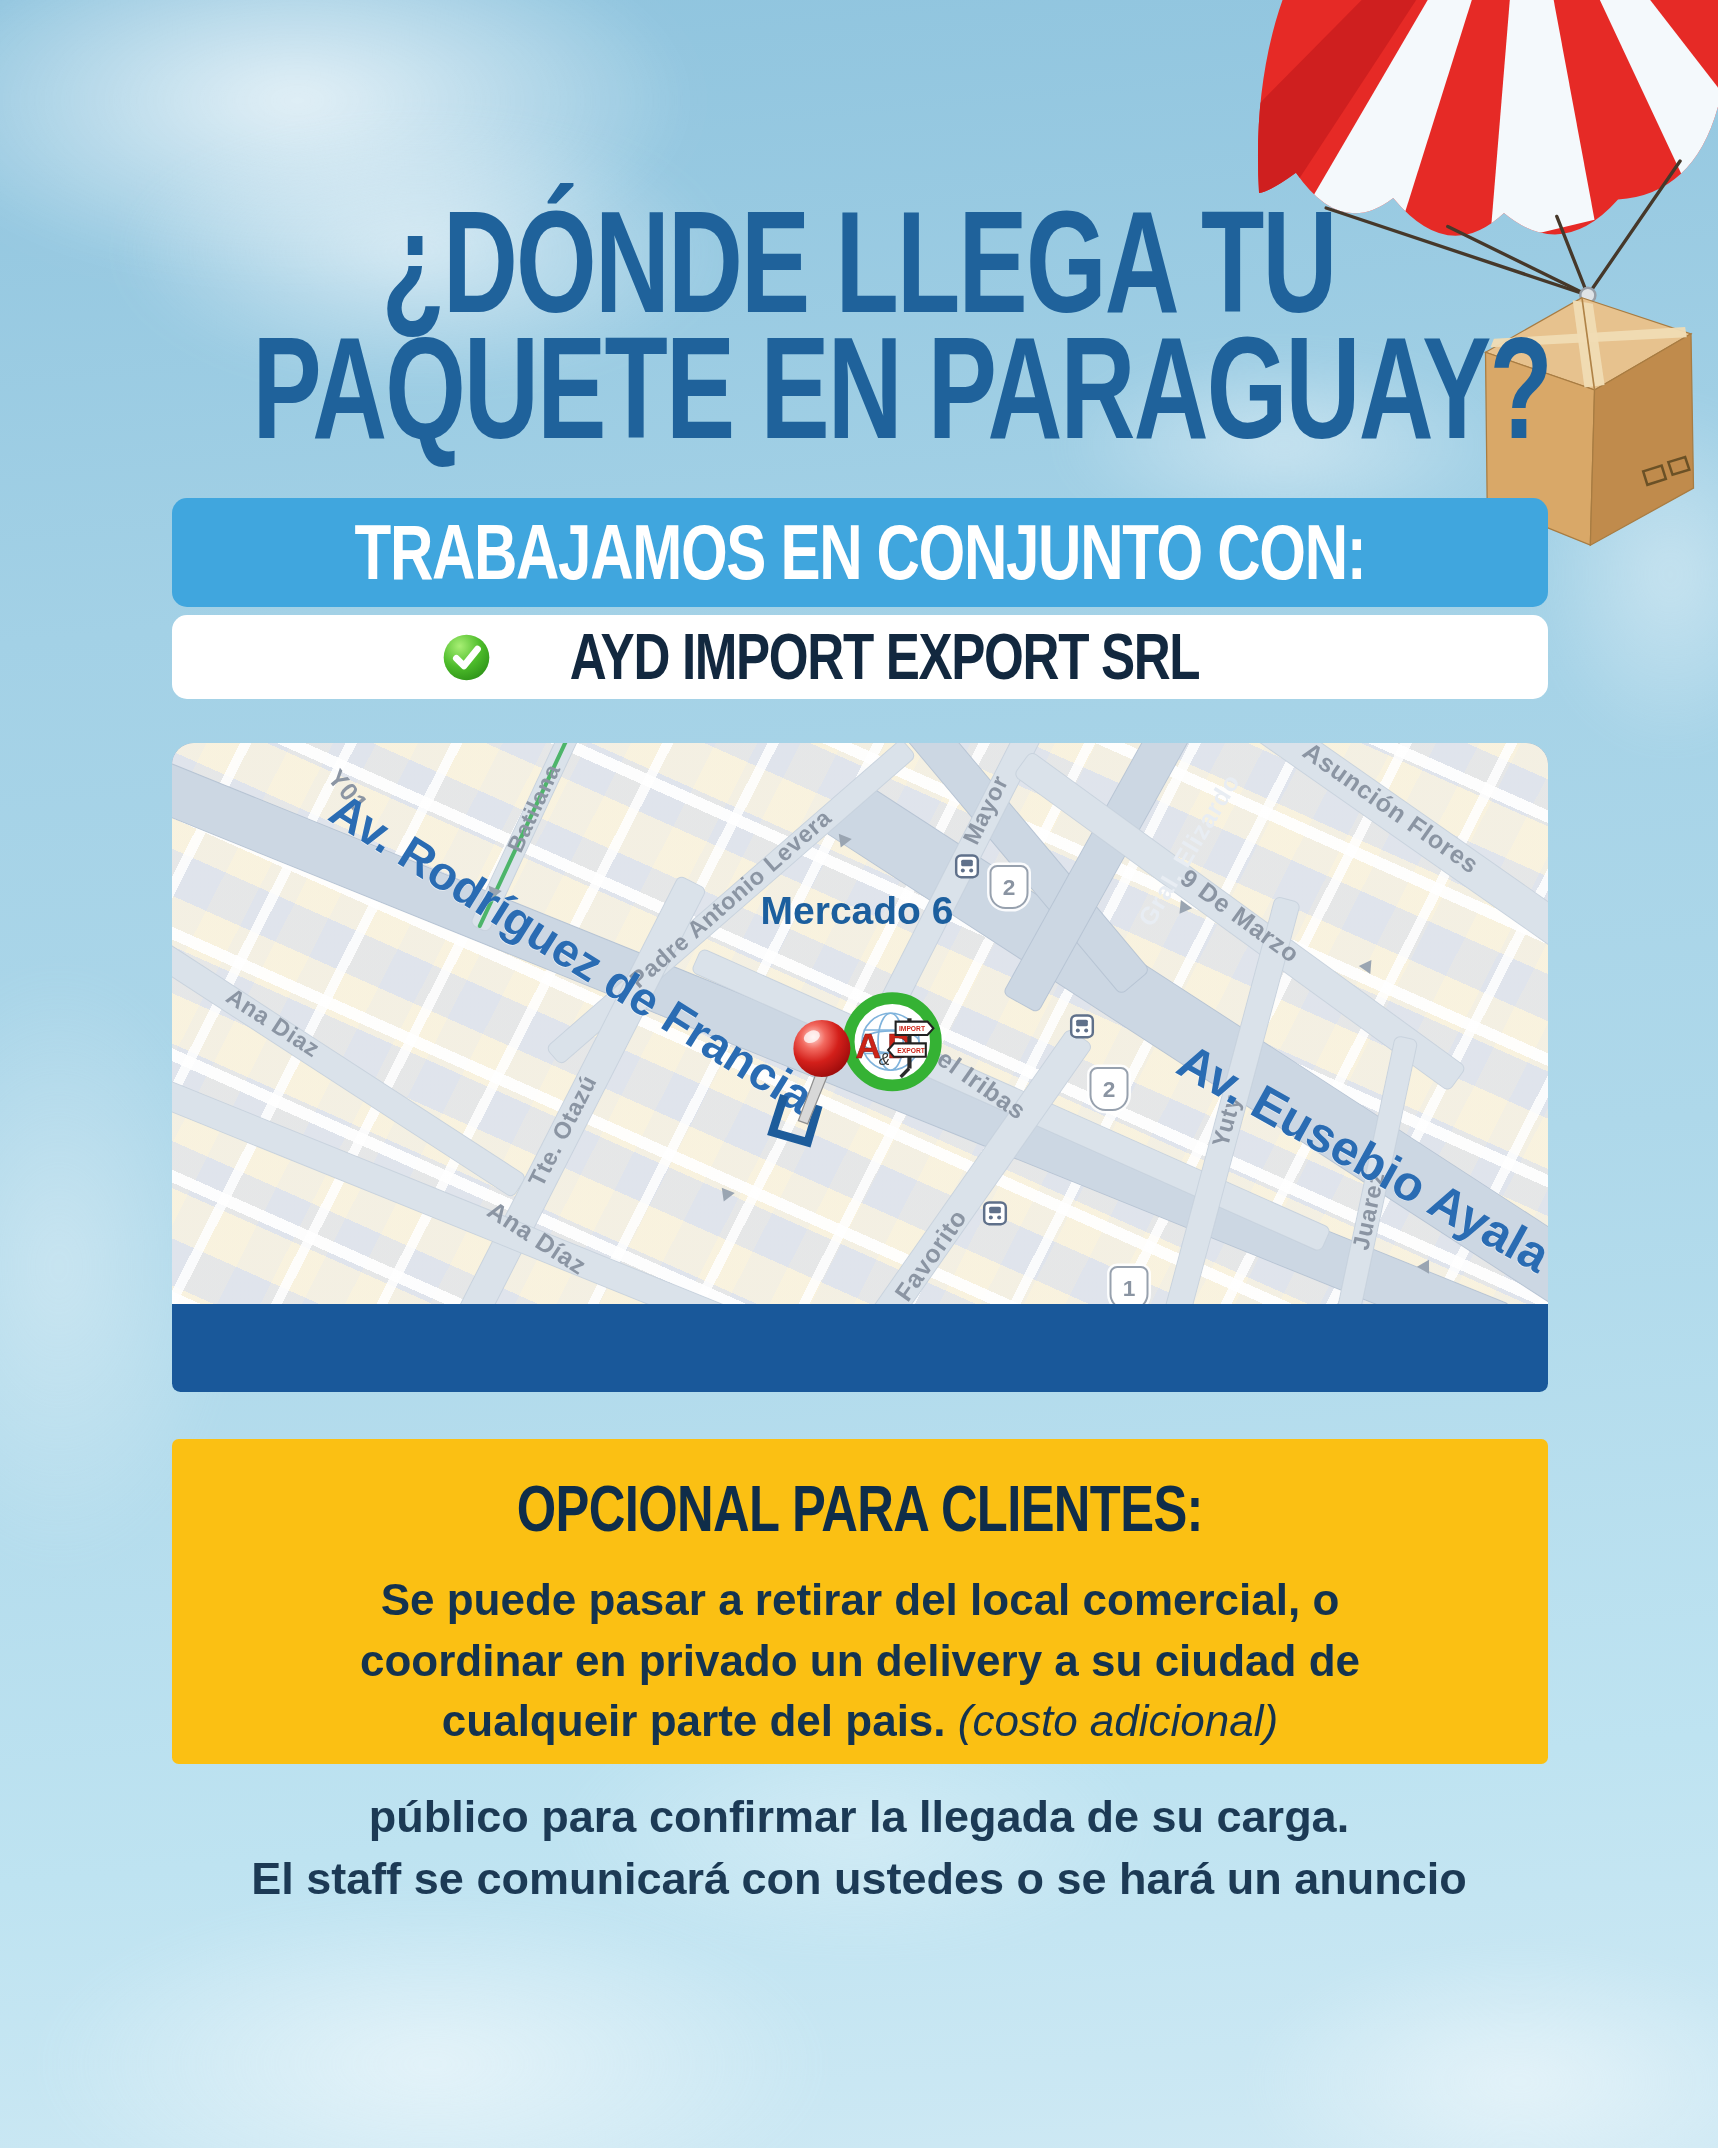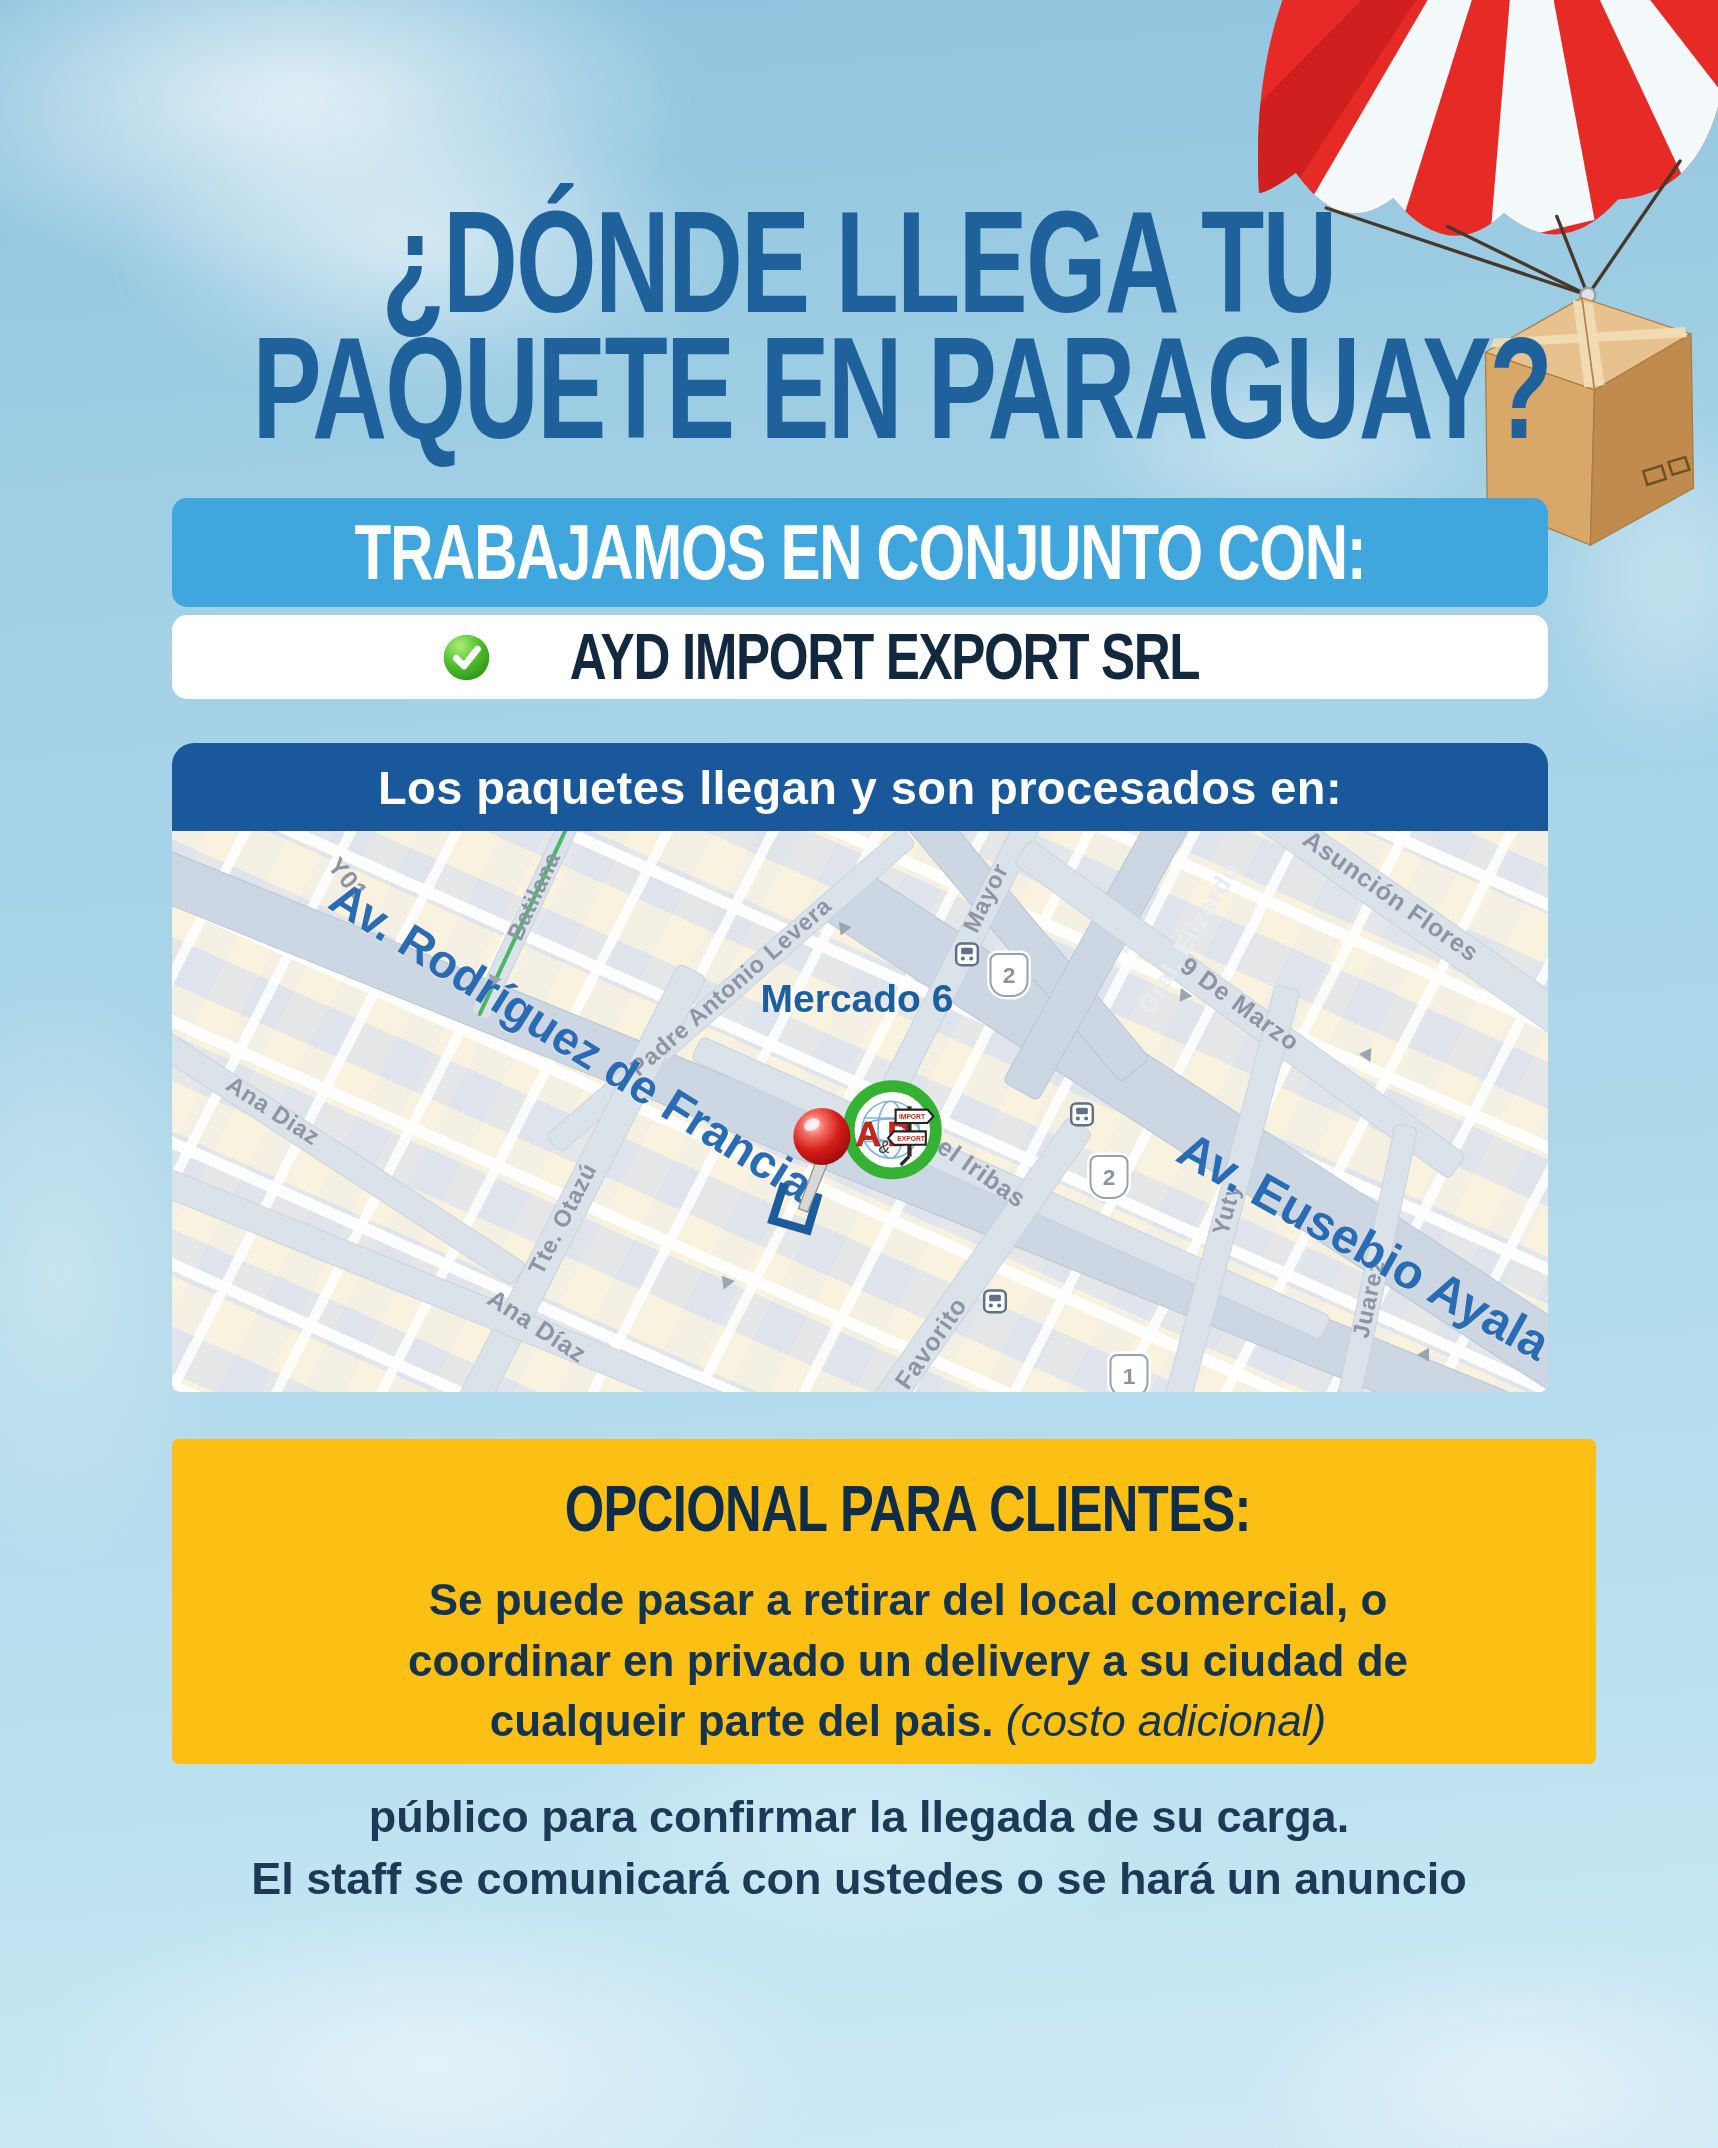--- a/index.html
+++ b/index.html
@@ -35,21 +35,21 @@
   .street-label.blue{color:#2a6cb3;letter-spacing:0;text-shadow:0 0.8px 0 rgba(255,255,255,.55);}
   .street-label.white{color:#e8edf3;}
   .street-label.poi{color:#1c5f9e;letter-spacing:0;}
   .shield{position:absolute;width:35px;height:40px;background:#fff;border:2.5px solid #97a1ae;
           border-radius:7.6px 7.6px 16px 16px;display:flex;align-items:center;justify-content:center;
           color:#8a94a2;font-weight:bold;font-size:22.7px;box-shadow:0 0 0 2.5px rgba(255,255,255,.9);}
   .busicon{position:absolute;width:25px;height:28.5px;}
   .arrow{position:absolute;width:0;height:0;border-left:7.6px solid transparent;border-right:7.6px solid transparent;
          border-bottom:12.6px solid #9aa5b2;}
   .panel-optional{position:absolute;left:172px;top:1439px;width:1376px;height:325px;background:#fbc013;
-                  border-radius:6.7px;text-align:center;padding-left:48px;}
+                  border-radius:6.7px;text-align:center;}
   .panel-optional .cond{transform:scaleX(.78);font-size:65px;font-weight:bold;color:#0f2d49;letter-spacing:-0.8px;}
   .opt-title{margin-top:32px;}
   .opt-body{margin-top:24px;font-size:44px;font-weight:bold;color:#14334f;line-height:1.38;}
   .opt-body em{font-weight:normal;font-style:italic;}
   .footer-text{position:absolute;left:104px;top:1786px;width:1510px;text-align:center;
                font-size:45px;font-weight:bold;color:#1c3a55;line-height:1.38;}
   svg text{font-family:"Liberation Sans",sans-serif;}
 </style>
 </head>
 <body>
@@ -124,23 +124,20 @@
             <stop offset="100%" stop-color="#2b8f16"></stop>
         </radialGradient>
       </defs>
       <circle cx="29" cy="29" r="27" fill="url(#gc)"></circle>
       <path d="M17 30 L26 39 L42 19" stroke="#ffffff" stroke-width="8" fill="none" stroke-linecap="round" stroke-linejoin="round"></path>
     </svg>
     <span class="cond">AYD IMPORT EXPORT SRL</span>
   </div>
 
   <div class="panel-map">
-    <div class="map-header">
-      <span>Los paquetes llegan y son procesados en:</span>
-    </div>
     <div class="map">
 
       <svg style="position:absolute;left:587px;top:235px;z-index:30;" width="285" height="218" viewBox="0 0 340 260">
         <circle cx="159" cy="76" r="52" fill="#ffffff" stroke="#35b234" stroke-width="14"></circle>
         <g transform="translate(113,30)">
           <g stroke="#7fb3dc" stroke-width="2" fill="none">
             <circle cx="44" cy="46" r="34"></circle>
             <ellipse cx="44" cy="46" rx="34" ry="13"></ellipse>
             <ellipse cx="44" cy="46" rx="15" ry="34"></ellipse>
             <line x1="12" y1="32" x2="76" y2="32"></line>

